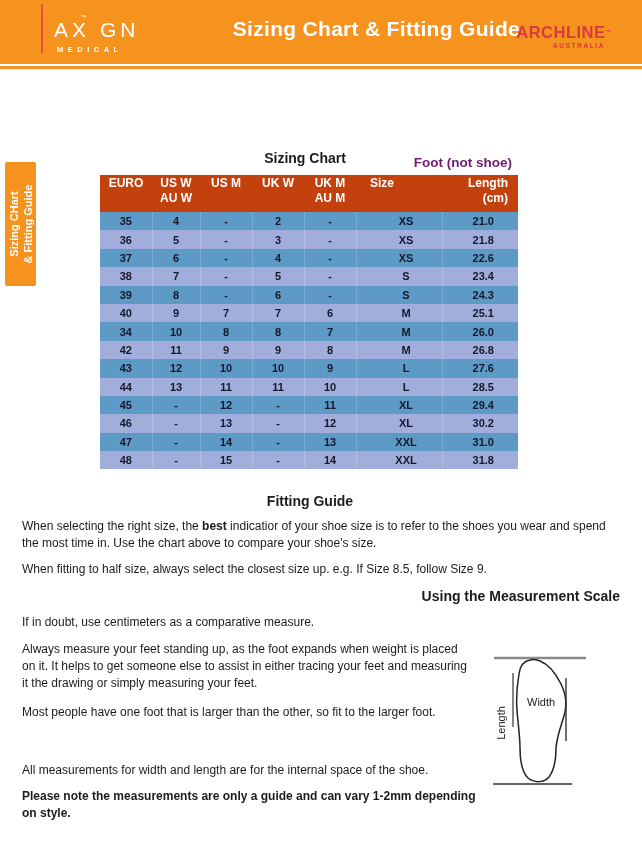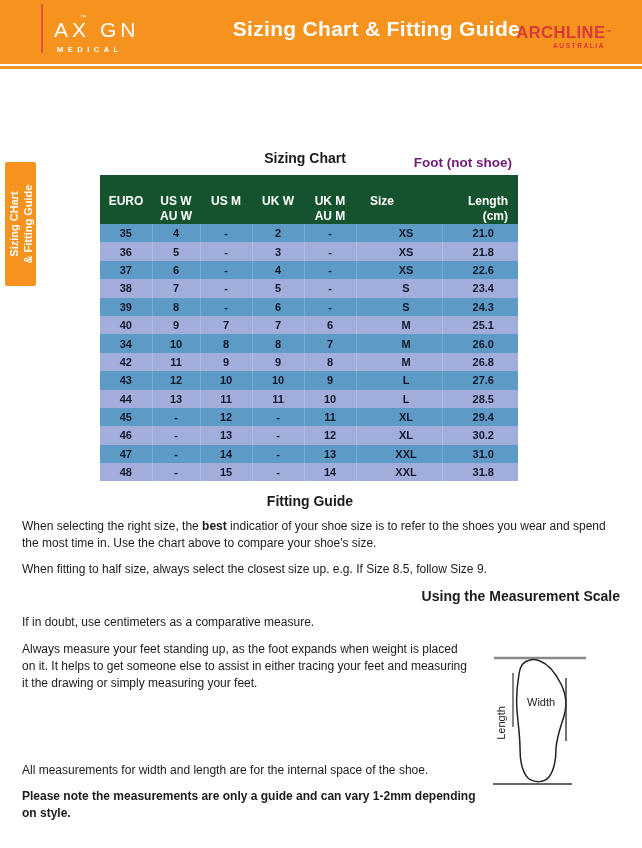--- a/index.html
+++ b/index.html
@@ -32,22 +32,22 @@
                     text-align:center; color:#fff; font-weight:bold; font-size:11px; line-height:14px; padding-top:2px; }
 
   
   .sizing-chart-heading { position:absolute; left:100px; top:150px; width:410px; text-align:center;
                           font-size:14px; font-weight:bold; color:#1b1b1b; }
   .foot-note-label { position:absolute; left:380px; top:155px; width:132px; text-align:right;
                      font-size:13.5px; font-weight:bold; color:#701a75; }
 
   table.sizing-table { position:absolute; left:100px; top:175px; width:418px;
                        border-collapse:collapse; table-layout:fixed; }
-  .sizing-table th { background:#14532d; color:#ffffff; font-size:12px; font-weight:bold;
-                     vertical-align:top; padding-top:19px; height:37px; text-align:center;
+  .sizing-table th { background:#c2410c; color:#ffffff; font-size:12px; font-weight:bold;
+                     vertical-align:top; padding-top:1px; height:37px; text-align:center;
                      white-space:pre-line; line-height:15px; }
   .sizing-table td { font-size:11px; font-weight:bold; color:#14182B; text-align:center;
                      height:18.4px; border-right:1px solid rgba(255,255,255,0.18); }
   .sizing-table td:last-child { border-right:none; }
   .col-euro{width:52px;} .col-usw{width:48px;} .col-usm{width:52px;} .col-ukw{width:52px;}
   .col-ukm{width:52px;} .col-size{width:86px;} .col-len{width:76px;}
   .sizing-table th.col-size { text-align:left; padding-left:14px; }
   .sizing-table td.cell-size { padding-left:14px; }
   .sizing-table th.col-len { text-align:right; padding-right:10px; }
   .sizing-table td.cell-len { text-align:right; padding-right:24px; }
@@ -248,20 +248,21 @@
 the most time in. Use the chart above to compare your shoe's size.</span></div>
 
   <div class="para" style="top:561px; width:610px;">When fitting to half size, always select the closest size up. e.g. If Size 8.5, follow Size 9.</div>
 
   <div class="h-center" style="top:588px;text-align:right;">Using the Measurement Scale</div>
 
   <div class="para" style="top:614px; width:610px;">If in doubt, use centimeters as a comparative measure.</div>
   <div class="para" style="top:641px; width:470px;">Always measure your feet standing up, as the foot expands when weight is placed
 on it. It helps to get someone else to assist in either tracing your feet and measuring
 it the drawing or simply measuring your feet.</div>
+  <div class="para" style="top:704px; width:470px;">Most people have one foot that is larger than the other, so fit to the larger foot.</div>
   <div class="para" style="top:762px; width:470px;">All measurements for width and length are for the internal space of the shoe.</div>
   <div class="para" style="top:788px; width:470px;font-weight:bold;">Please note the measurements are only a guide and can vary 1-2mm depending
 on style.</div>
 
   <svg class="foot-diagram" viewBox="0 0 155 140" xmlns="http://www.w3.org/2000/svg">
     <line x1="6" y1="8" x2="98" y2="8" stroke="#8a8a8a" stroke-width="2.4"></line>
     <path d="M42,10 C36,11 32,16 31,24 C29,36 28,48 29,60 C30,74 32,86 32,98 C32,112 34,122 40,128 C46,133 56,133 61,127 C67,119 68,108 68,98 C69,86 73,76 76,66 C79,56 78,44 73,34 C68,24 60,14 52,11 C49,10 45,9 42,10 Z" fill="none" stroke="#222222" stroke-width="1.5"></path>
     <line x1="25" y1="23" x2="25" y2="77" stroke="#333333" stroke-width="1.2"></line>
     <line x1="78" y1="28" x2="78" y2="91" stroke="#333333" stroke-width="1.4"></line>
     <line x1="5" y1="134" x2="84" y2="134" stroke="#333333" stroke-width="1.4"></line>

